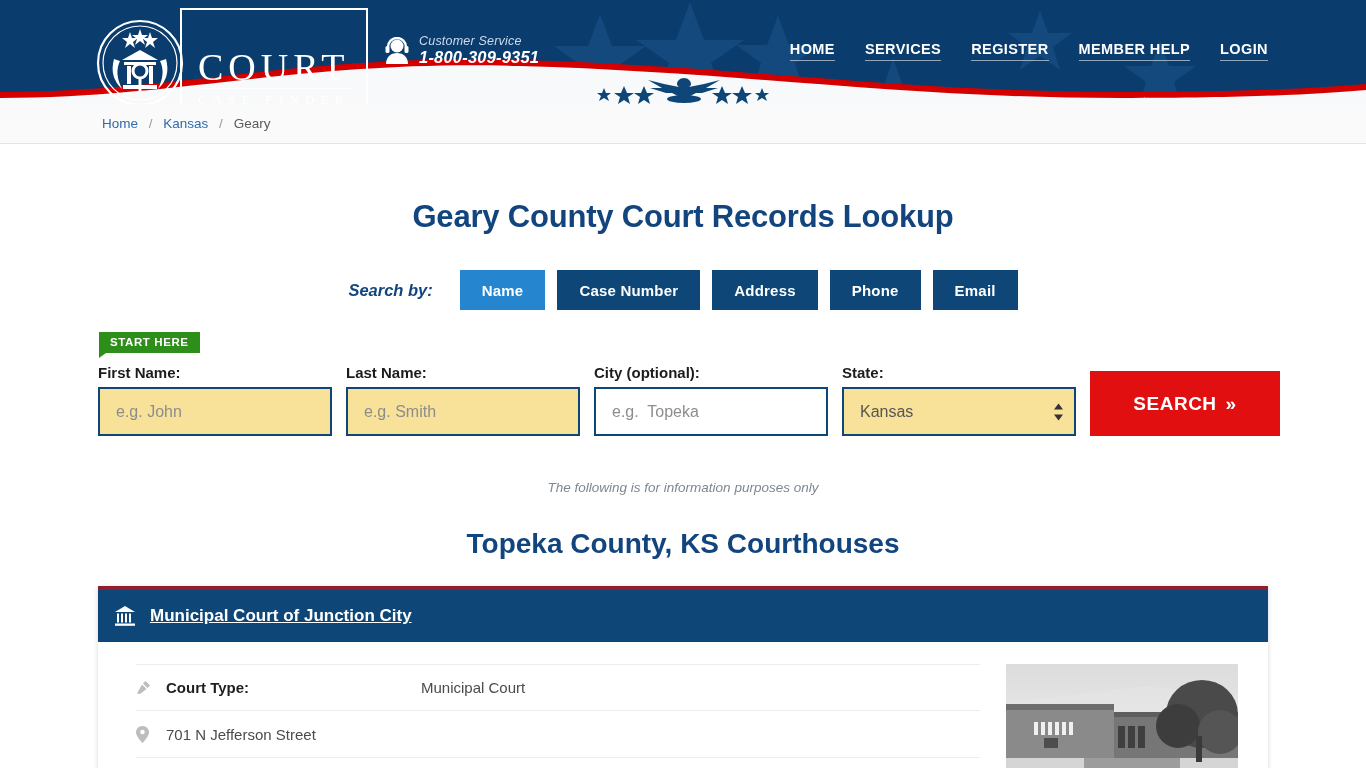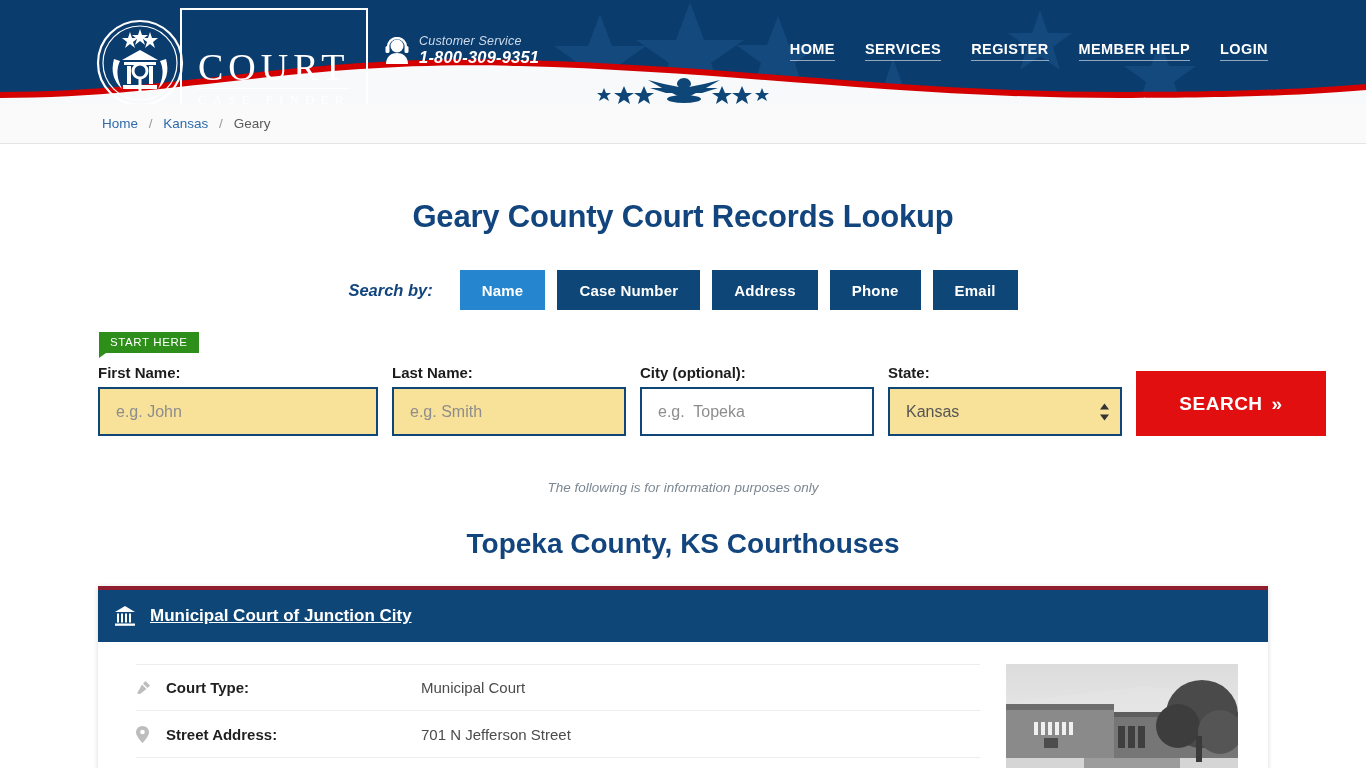--- a/index.html
+++ b/index.html
@@ -124,21 +124,21 @@
     cursor: pointer;
     letter-spacing: .2px;
   }
   .tab-btn.active { background: #2586cf; }
 
   .form-area { position: relative; margin-top: 22px; }
   .start-here {
     position: absolute; left: 99px; top: 0;
     background: #2d8f1a;
     color: #ffffff;
-    font-size: 11.5px; font-weight: normal; letter-spacing: .6px;
+    font-size: 11.5px; font-weight: bold; letter-spacing: .6px;
     padding: 4px 11px 5px 11px;
   }
   .start-here::after {
     content: "";
     position: absolute; left: 0; bottom: -5px;
     border-left: 7px solid #2d8f1a;
     border-bottom: 5px solid transparent;
   }
 
   .fields {
@@ -154,21 +154,21 @@
     height: 49px;
     border: 2px solid #0d4677;
     font-size: 16px;
     color: #555;
     padding: 0 16px;
     background: #ffffff;
     font-family: "Liberation Sans", sans-serif;
   }
   .field input::placeholder { color: #8d8d8d; }
   .field.prefilled input, .field.prefilled select { background: #f8e199; }
-  .f-first input { width: 280px; }
+  .f-first input { width: 234px; }
   .f-last  input { width: 234px; }
   .f-city  input { width: 234px; }
   .f-state select {
     width: 234px;
     appearance: none; -webkit-appearance: none;
     padding-right: 34px;
   }
   .select-wrap { position: relative; display: inline-block; }
   .sel-arrows {
     position: absolute; right: 12px; top: 50%;
@@ -424,21 +424,20 @@
             <span class="d-val">Municipal Court</span>
           </div>
 
           <div class="drow">
             <span class="d-ico">
               <svg width="13" height="17" viewBox="0 0 13 17">
                 <path d="M6.5 0 C10 0 13 2.8 13 6.2 C13 10.5 6.5 17 6.5 17 C6.5 17 0 10.5 0 6.2 C0 2.8 3 0 6.5 0 Z" fill="#bdbdbd"></path>
                 <circle cx="6.5" cy="6" r="2.3" fill="#ffffff"></circle>
               </svg>
             </span>
-            <span class="d-key">Street Address:</span>
             <span class="d-val">701 N Jefferson Street</span>
           </div>
 
           <div class="drow">
             
             
             
           </div>
         </div>
 

